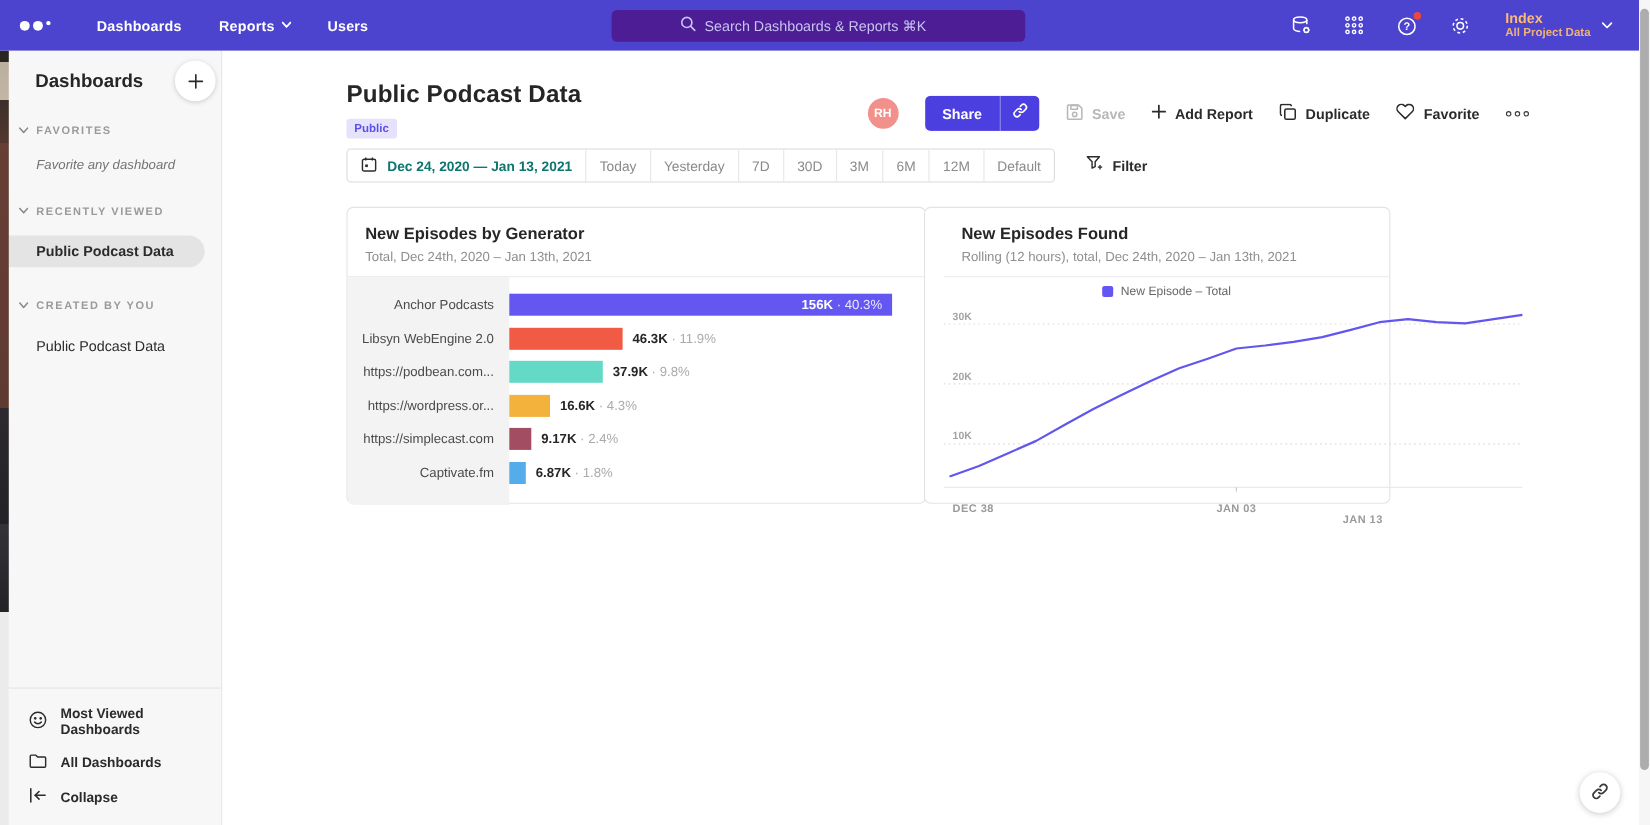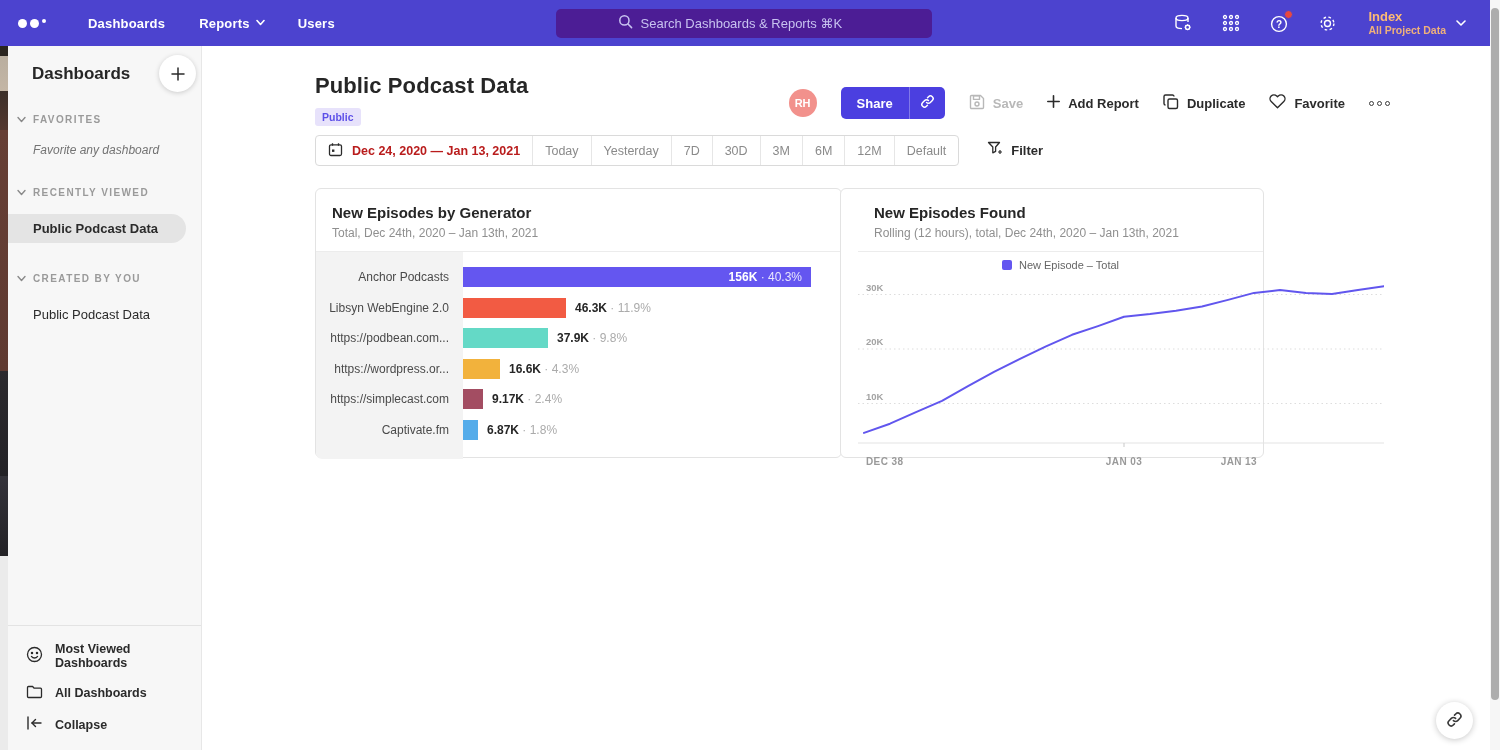--- a/index.html
+++ b/index.html
@@ -69,21 +69,21 @@
   .act-btn { display:flex; align-items:center; gap:8px; font-size:13px; font-weight:700; color:#2b2b2b; cursor:pointer; background:none; border:none; font-family:inherit; }
   .act-btn.disabled { color:#B8B8B8; cursor:default; }
   .more-dots { display:flex; gap:3px; cursor:pointer; padding:4px 0; }
   .more-dots i { width:5px; height:5px; border:1.6px solid #3a3a3a; border-radius:50%; display:block; }
 
   
   .toolbar { position:absolute; left:113px; top:89px; display:flex; align-items:center; }
   .seg-ctrl { display:flex; height:31px; border:1px solid #DADADA; border-radius:4px; background:#fff; overflow:hidden; }
   .seg { display:flex; align-items:center; padding:0 12px; font-size:12.5px; color:#8A8A8A; border-left:1px solid #E6E6E6; cursor:pointer; white-space:nowrap; }
   .seg:first-child { border-left:none; }
-  .seg.date { gap:9px; color:#b91c1c; font-weight:700; }
+  .seg.date { gap:9px; color:#0f766e; font-weight:700; }
   .filter-btn { display:flex; align-items:center; gap:8px; margin-left:28px; font-size:13px; font-weight:700; color:#2b2b2b; cursor:pointer; background:none; border:none; font-family:inherit; }
 
   
   .card { position:absolute; top:142px; height:270px; background:#fff; border:1px solid #E3E3E3; border-radius:6px; }
   .card1 { left:113px; width:527px; }
   .card2 { left:638px; width:424px;padding-left:17px; }
   .card-head { padding:15px 16px 11px 16px; border-bottom:1px solid #ECECEC; }
   .card-title { font-size:15px; font-weight:700; color:#262626; }
   .card-sub { font-size:12px; color:#8F8F8F; margin-top:5px; }
 
@@ -411,21 +411,21 @@
           <text x="8" y="67" font-size="9.5" font-weight="bold" fill="#A3A3A3" font-family="Liberation Sans, sans-serif">20K</text>
           <line x1="0" x2="526" y1="16.5" y2="16.5" stroke="#DDDDDD" stroke-width="1" stroke-dasharray="1.5,3"></line>
           <text x="8" y="12.5" font-size="9.5" font-weight="bold" fill="#A3A3A3" font-family="Liberation Sans, sans-serif">30K</text>
           <line x1="0" x2="526" y1="165" y2="165" stroke="#E3E3E3" stroke-width="1"></line>
           <line x1="266" x2="266" y1="165" y2="169" stroke="#C9C9C9" stroke-width="1"></line>
           <polyline points="6.0,154.9 32.0,145.7 58.0,134.2 84.0,122.8 110.0,108.1 136.0,93.9 162.0,80.8 188.0,68.3 214.0,56.8 240.0,48.1 266.0,38.8 292.0,36.1 318.0,32.8 344.0,28.5 370.0,21.9 396.0,14.9 422.0,12.1 448.0,14.9 474.0,16.0 500.0,12.1 526.0,8.3" fill="none" stroke="#6156EE" stroke-width="2" stroke-linejoin="round" stroke-linecap="round"></polyline>
         </svg></div>
     <div class="xlabels" id="line-xlabels">
         <span style="left: 8px;">DEC 38</span>
         <span style="left: 266px; transform: translateX(-50%);">JAN 03</span>
-        <span style="right: 6px;">JAN 13</span>
+        <span style="right: 6px; margin-top: 10px;">JAN 13</span>
       </div>
   </div>
 
 </div>
 
 <button class="float-link">
   <span><svg width="17" height="17" viewBox="0 0 24 24" fill="none" stroke="#3a3a3a" stroke-width="2.3" stroke-linecap="round">
         <path d="M10.5 13.5a4.2 4.2 0 0 0 6 0l3.2-3.2a4.24 4.24 0 0 0-6-6l-1.6 1.6"></path>
         <path d="M13.5 10.5a4.2 4.2 0 0 0-6 0l-3.2 3.2a4.24 4.24 0 0 0 6 6l1.6-1.6"></path>
       </svg></span>

